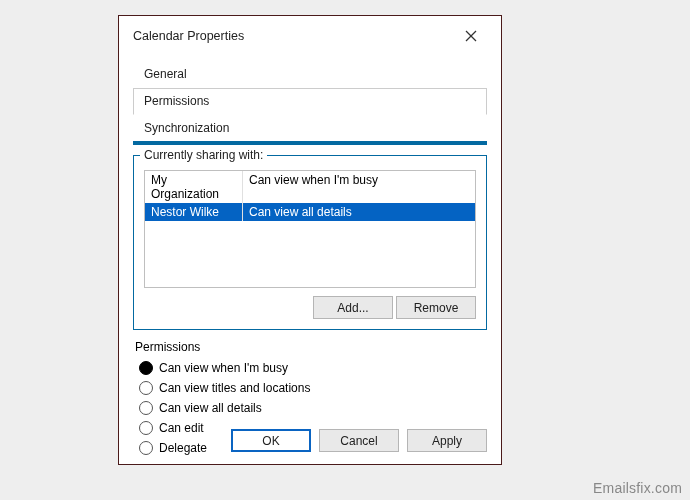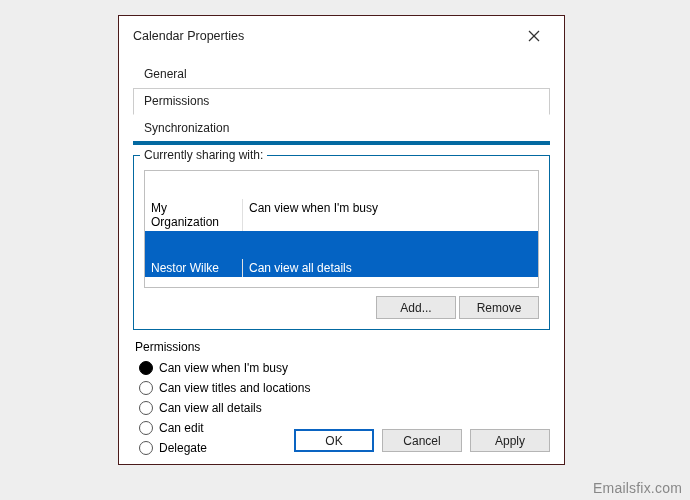--- a/index.html
+++ b/index.html
@@ -1,35 +1,35 @@
 <!DOCTYPE html>
 <html><head>
 <meta charset="utf-8">
 <style>
   * { box-sizing: border-box; font-family: "Segoe UI", Tahoma, sans-serif; font-size: 12px; }
   body { margin: 0; background: #eeeeee; width: 690px; height: 500px; position: relative; }
-  .frame { position: absolute; left: 118px; top: 15px; width: 447px; height: 450px; border: 1px solid #4a1a1a; background: #fff; }
+  .frame { position: absolute; left: 118px; top: 15px; width: 384px; height: 450px; border: 1px solid #4a1a1a; background: #fff; }
   .titlebar { display: flex; align-items: center; justify-content: space-between; padding: 8px 12px 4px 14px; }
   .titlebar .title { color: #222; font-size: 12.5px; }
   .close { width: 36px; height: 24px; display: flex; align-items: center; justify-content: center; cursor: pointer; }
   .close svg { stroke: #333; }
   .content { padding: 2px 14px 0 14px; }
   .tabs { display: flex; border-bottom: 4px solid #0369a1; margin-top: 6px; flex-direction: column; }
   .tab { padding: 5px 10px 6px 10px; border: 1px solid transparent; position: relative; top: 1px; color: #222; cursor: pointer; }
   .tab.active { border: 1px solid #cccccc; border-bottom: 1px solid #fff; background: #fff; }
   .group { border: 1px solid #0369a1; margin-top: 10px; position: relative; padding: 10px 10px 10px 10px; }
   .group.nobox { border: none; padding: 6px 0 0 0; margin-top: 4px; }
   .group .legend { position: absolute; top: -8px; left: 6px; background: #fff; padding: 0 4px; color: #222; }
   .table-wrap { border: 1px solid #bfbfbf; height: 118px; overflow: hidden; margin-top: 4px; background: #fff; }
   .table-head { display: flex; border-bottom: 1px solid #e0e0e0; }
   .col { padding: 4px 6px; }
   .col.name { width: 98px; border-right: 1px solid #e0e0e0; }
   .col.perm { flex: 1; }
   .row { display: flex; }
-  .row .col { padding: 2px 6px 2px 6px; margin-top: 28px; }
+  .row .col { padding: 2px 6px 2px 6px; }
   .row.sel { background: #0463c3; color: #fff; }
   .btnrow { display: flex; justify-content: flex-end; gap: 3px; margin-top: 8px; }
   .btn { min-width: 80px; height: 23px; border: 1px solid #b5b5b5; background: #e9e9e9; color: #222; cursor: pointer; display:inline-flex; align-items:center; justify-content:center; }
   .btn.primary { border: 2px solid #0a64c2; background: #fff; }
   .radios { padding: 4px 0 4px 6px; }
   .radio { display: flex; align-items: center; gap: 6px; padding: 3px 0; cursor: pointer; }
   .radio .dot { width: 14px; height: 14px; border-radius: 50%; border: 1.2px solid #555; display:inline-block; position: relative; background:#fff; }
   .radio.selected .dot { background: #000; border-color:#000; }
   .footer { display:flex; justify-content:flex-end; gap:8px; padding: 0 14px 12px 4px; position:absolute; bottom:0; left:0; right:0; }
   .watermark { position: absolute; right: 8px; bottom: 4px; font-size: 14px; color: #888; letter-spacing: .2px; font-weight: 400; }

